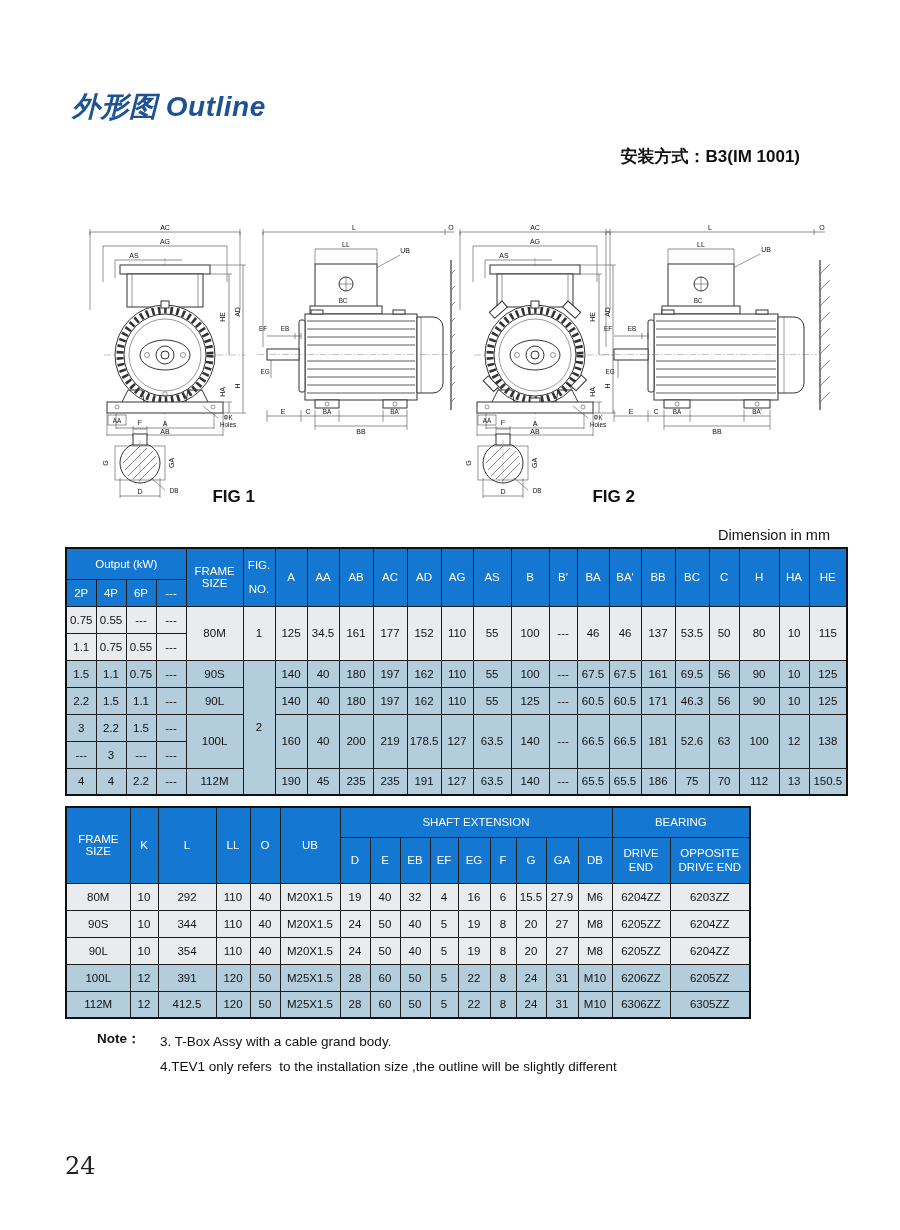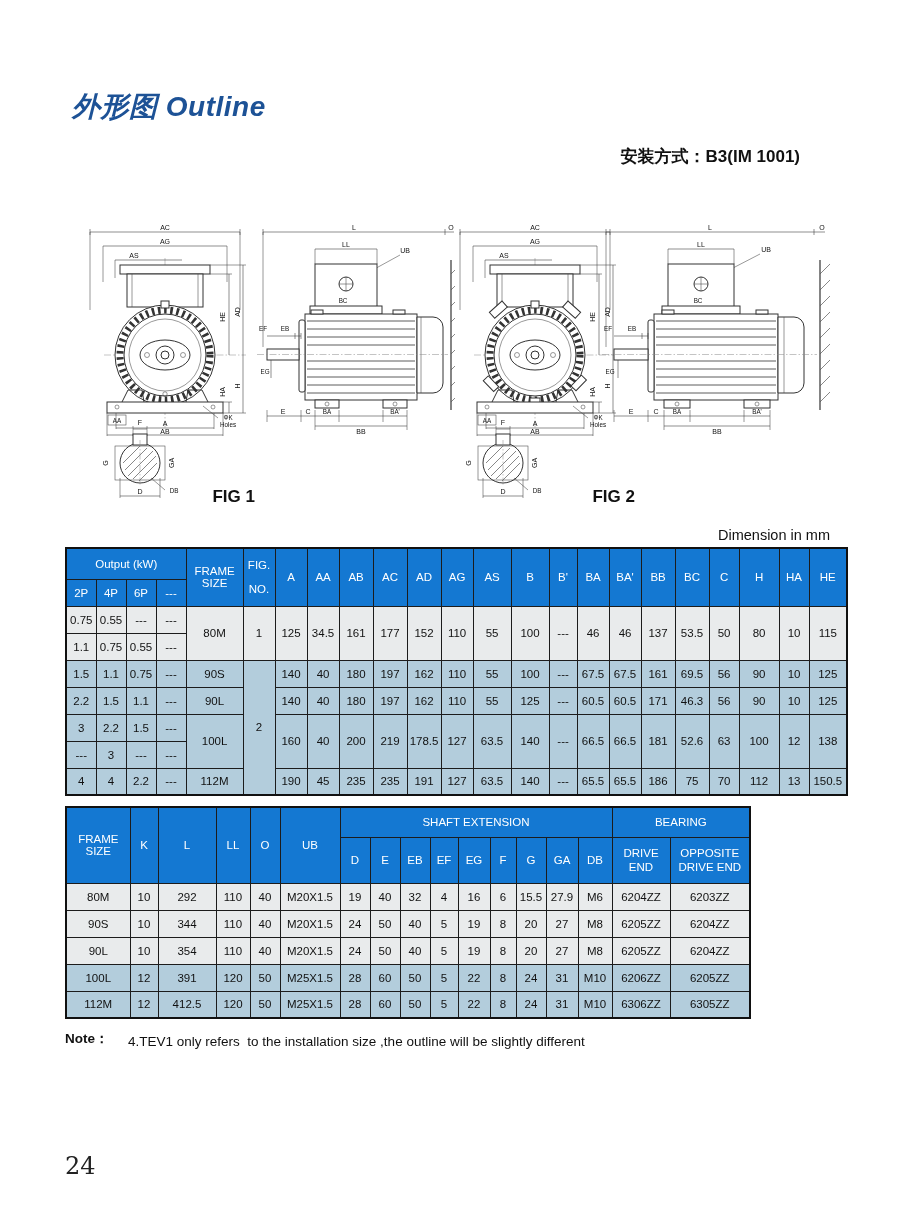--- a/index.html
+++ b/index.html
@@ -33,21 +33,21 @@
   #table1 tr.hr1{height:31px;}
   #table1 tr.hr2{height:27px;}
   #table2{left:65px;top:806px;width:684px;font-size:11.5px;}
   #table2 tr.hr1{height:30px;}
   #table2 tr.hr2{height:46px;}
   #table2 tr.dr{height:27px;}
   .figh{white-space:pre-line;line-height:2.1;}
   .pre2{white-space:pre-line;line-height:1.25;}
   
   .notes{position:absolute;left:65px;top:1030px;width:720px;font-size:13.5px;display:flex;}
-  .note-label{font-weight:bold;width:63px;flex:none;}
+  .note-label{font-weight:bold;width:63px;flex:none;margin-left:32px;}
   .note-line{white-space:pre-wrap;line-height:24.5px;}
   .note-line.indent{padding-left:10px;}
   .pageno{position:absolute;left:65px;top:1152px;font-family:"DejaVu Serif","Liberation Serif",serif;font-size:24px;color:#222;}
 </style>
 </head>
 <body>
 
 <div class="page">
 
   <div class="title">外形图 Outline</div>
@@ -718,19 +718,20 @@
           <td>M10</td>
           <td>6306ZZ</td>
           <td>6305ZZ</td>
         </tr>
       </tbody>
   </table>
 
   <div class="notes">
     <span class="note-label">Note：</span>
     <div>
+      <div class="note-line">3. T-Box Assy with a cable grand body.</div>
       <div class="note-line">4.TEV1 only refers  to the installation size ,the outline will be slightly different</div>
     </div>
   </div>
 
   <div class="pageno">24</div>
 
 </div>
 
 </body></html>

